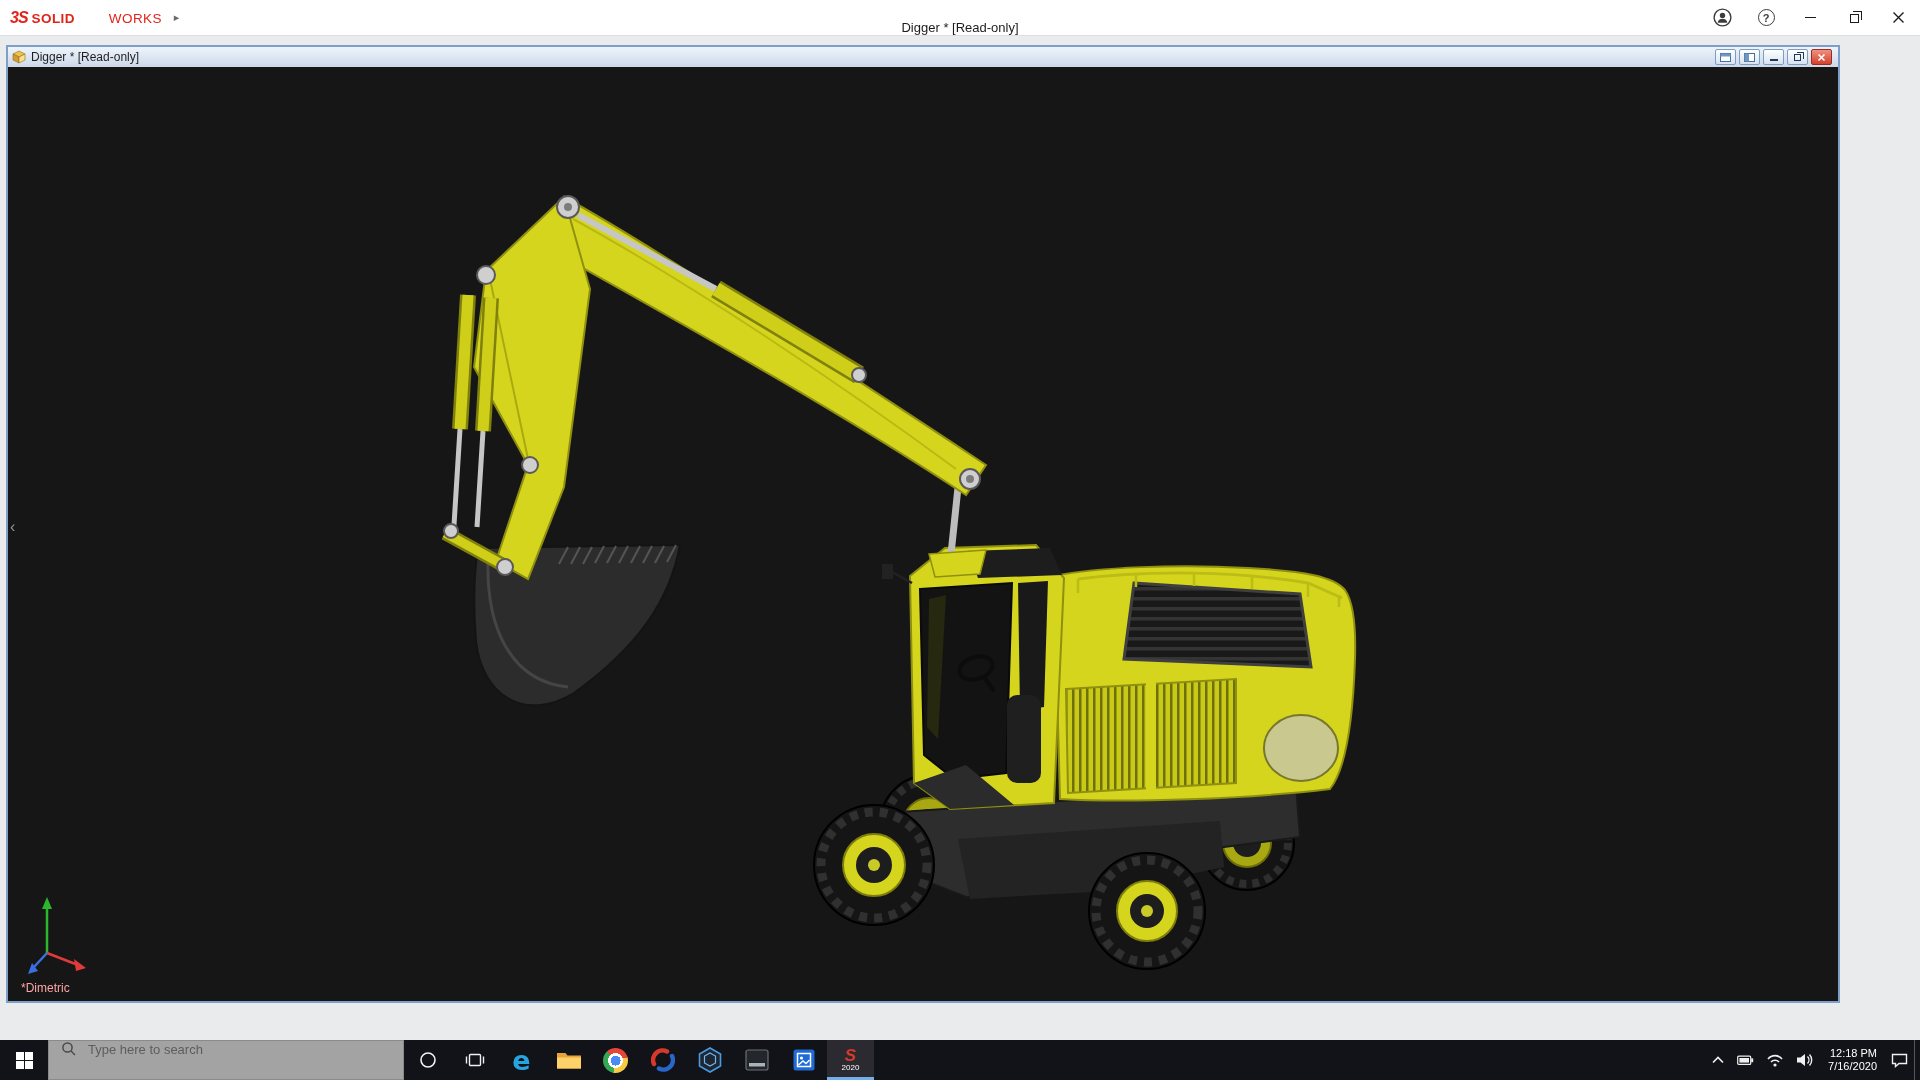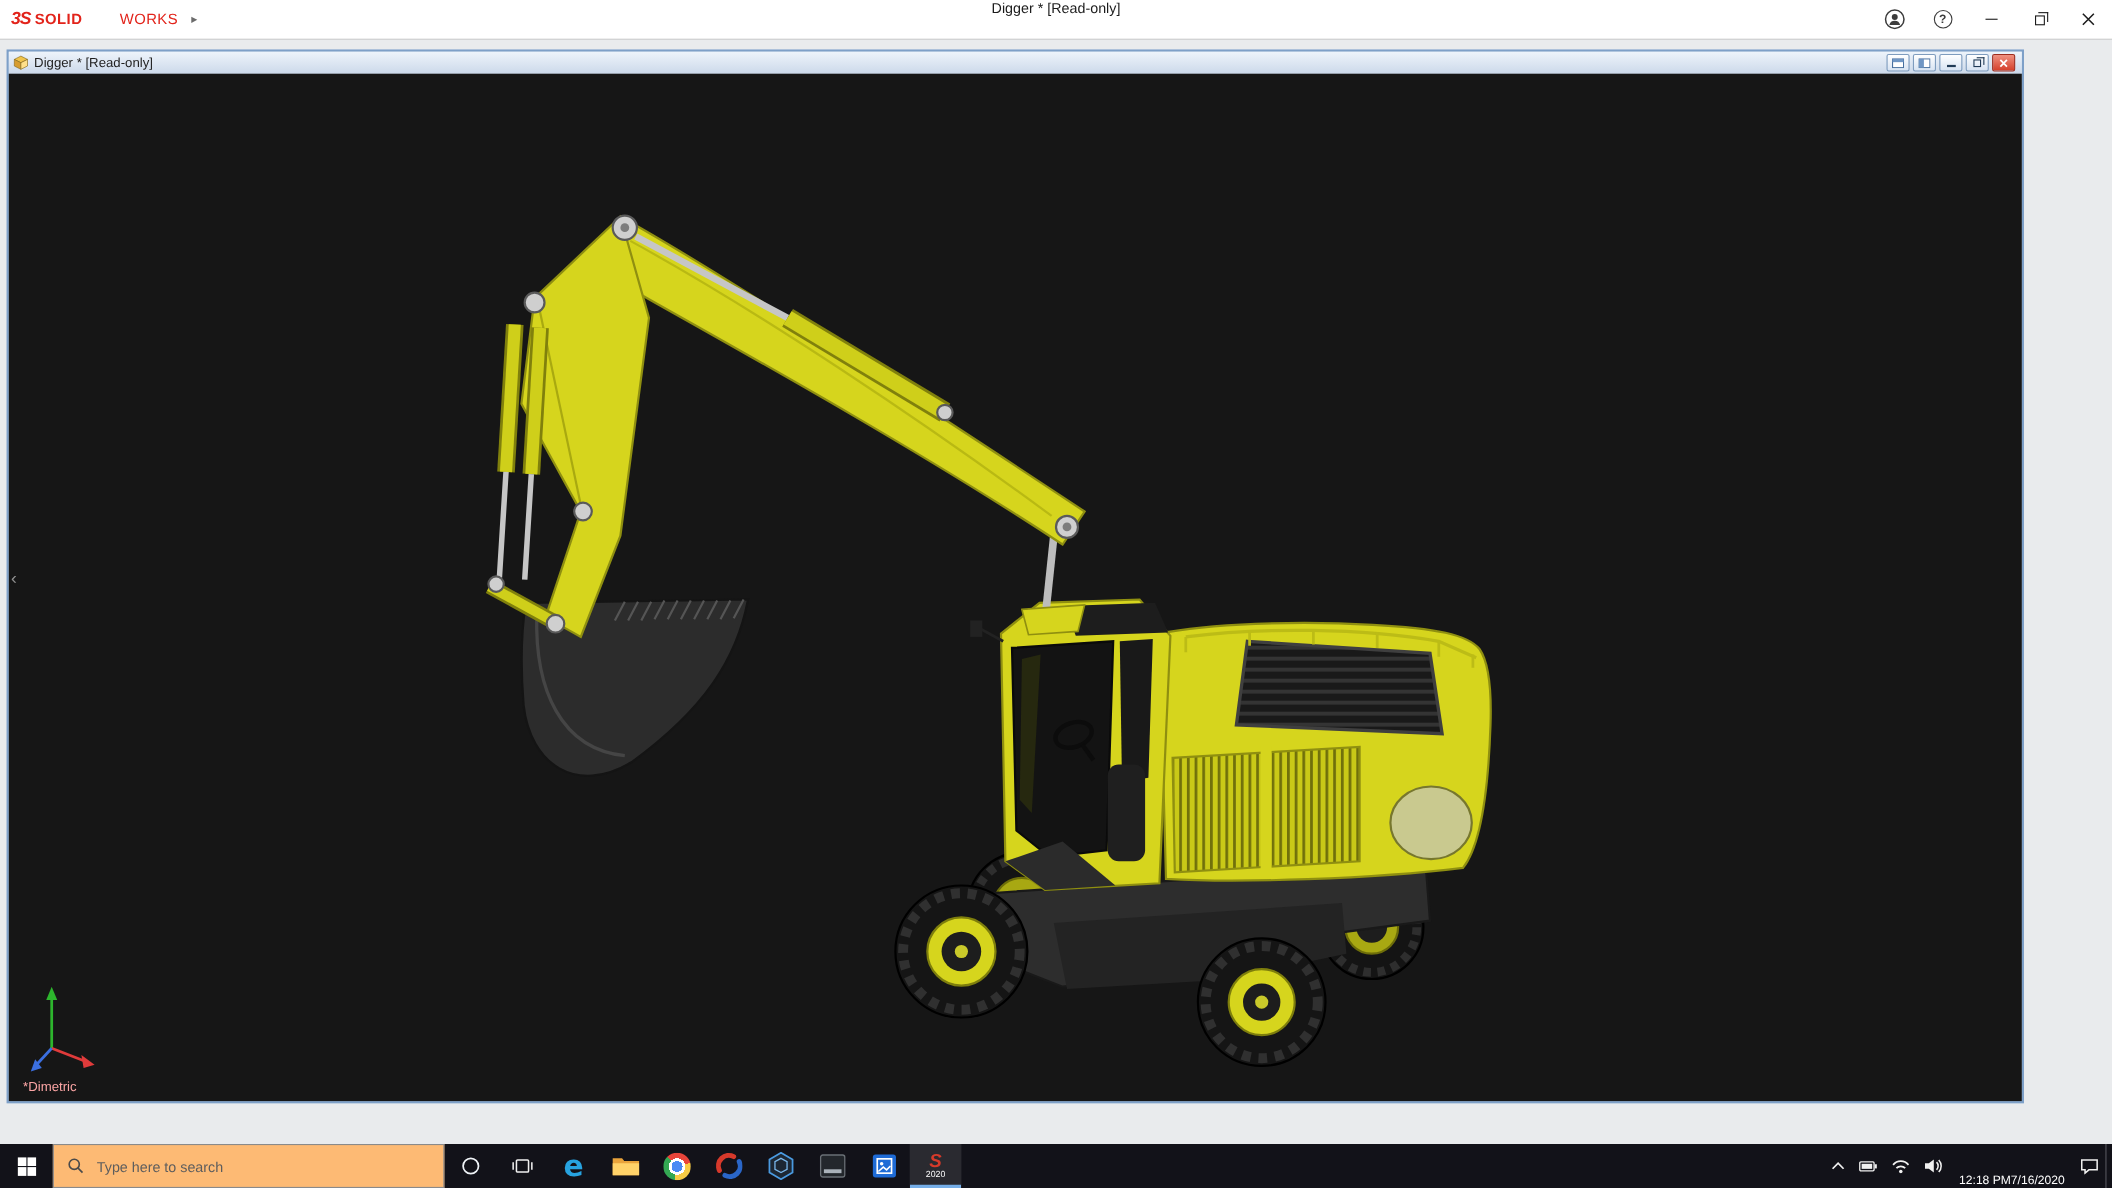--- a/index.html
+++ b/index.html
@@ -15,21 +15,21 @@
     --brand-red:#e2231a;
     --accent-blue:#0078d7;
   }
   *{box-sizing:border-box;}
   html,body{margin:0;padding:0;width:1920px;height:1080px;overflow:hidden;
     font-family:"Liberation Sans","DejaVu Sans",sans-serif;background:#000;}
   .screen{width:1920px;height:1080px;display:flex;flex-direction:column;}
 
   
   .app-titlebar{height:36px;flex:0 0 auto;background:var(--titlebar-bg);
-    display:flex;align-items:flex-start;position:relative;border-bottom:1px solid #dedede;}
+    display:flex;align-items:flex-end;position:relative;border-bottom:1px solid #dedede;}
   .brand{display:flex;align-items:center;gap:4px;padding:0 10px;height:100%;}
   .b3s{font-style:italic;font-weight:900;font-size:16px;color:var(--brand-red);letter-spacing:-1px;}
   .bsolid{font-weight:700;font-size:13.5px;color:var(--brand-red);letter-spacing:.4px;margin-top:48px;}
   .bworks{font-weight:400;font-size:13.5px;color:var(--brand-red);letter-spacing:.4px;padding-left:34px;}
   .barrow{color:#6b6b6b;font-size:11px;margin-left:8px;}
   .app-title{position:absolute;left:0;right:0;text-align:center;font-size:13px;color:#1c1c1c;pointer-events:none;}
   .win-controls{margin-left:auto;display:flex;align-items:center;height:100%;}
   .win-controls button{width:44px;height:100%;border:none;background:transparent;display:flex;
     align-items:center;justify-content:center;padding:0;}
   .qcircle{width:17px;height:17px;border:1.4px solid #3c3c3c;border-radius:50%;display:flex;
@@ -57,36 +57,36 @@
 
   .viewport{position:absolute;left:0;top:20px;width:1830px;height:934px;background:var(--viewport-bg);overflow:hidden;}
   .viewport svg.model{position:absolute;left:0;top:0;width:1830px;height:934px;display:block;}
   .orientation{position:absolute;left:13px;bottom:6px;font-size:12px;color:#fca5a5;}
   .collapse{position:absolute;left:2px;top:452px;font-size:16px;color:#8f8f8f;line-height:16px;}
   .fy{fill:var(--digger-yellow);}
 
   
   .taskbar{height:40px;flex:0 0 auto;background:var(--taskbar-bg);display:flex;align-items:stretch;}
   .tb-start{width:48px;border:none;background:transparent;display:flex;align-items:center;justify-content:center;padding:0;}
-  .tb-search{width:356px;background:#fdba74;border:1px solid #8a8a8a;display:flex;align-items:center;gap:9px;padding-left:12px;}
+  .tb-search{width:356px;background:#a3a3a3;border:1px solid #8a8a8a;display:flex;align-items:flex-start;gap:9px;padding-left:12px;}
   .tb-search input{flex:1;border:none;outline:none;font-size:13px;color:#333;background:transparent;
     font-family:"Liberation Sans","DejaVu Sans",sans-serif;}
   .tb-search input::placeholder{color:#5d5d5d;}
   .tb-icon{width:47px;border:none;background:transparent;display:flex;align-items:center;justify-content:center;padding:0;position:relative;}
   .edge-e{color:#27a3e0;font-size:27px;font-weight:700;font-family:"DejaVu Sans",sans-serif;line-height:27px;}
   .chrome{width:25px;height:25px;border-radius:50%;
     background:radial-gradient(circle,#4a8af4 0 5px,#ffffff 5px 7.5px,rgba(0,0,0,0) 7.5px),
       conic-gradient(from -45deg,#e8443a 0 120deg,#f7cb45 0 235deg,#34a853 0 360deg);}
   .swicon{display:flex;flex-direction:column;align-items:center;}
   .sw-glyph{color:#d63a2a;font-weight:700;font-style:italic;font-size:17px;line-height:14px;}
   .sw-badge{color:#fff;font-size:8px;line-height:9px;}
   .sw-active{background:rgba(255,255,255,.10);box-shadow:inset 0 -3px 0 #76aee8;}
   .tb-spacer{flex:1 1 auto;}
   .tray-btn{border:none;background:transparent;display:flex;align-items:center;justify-content:center;padding:0 6px;}
-  .tb-clock{border:none;background:transparent;display:flex;flex-direction:row;justify-content:center;
+  .tb-clock{border:none;background:transparent;display:flex;flex-direction:column;justify-content:center;
     align-items:flex-end;color:#fff;font-size:11px;line-height:13px;padding:0 8px;
     font-family:"Liberation Sans","DejaVu Sans",sans-serif;text-align:center;}
   .show-desktop{width:6px;border-left:1px solid #55555e;}
 </style>
 <title>Digger * [Read-only]</title></head>
 <body>
 
 <div class="screen">
 
   <div class="app-titlebar">

